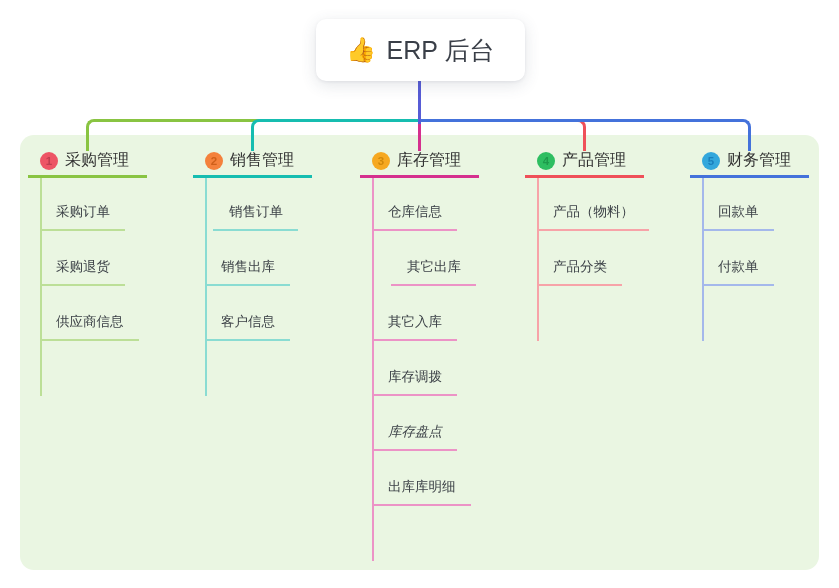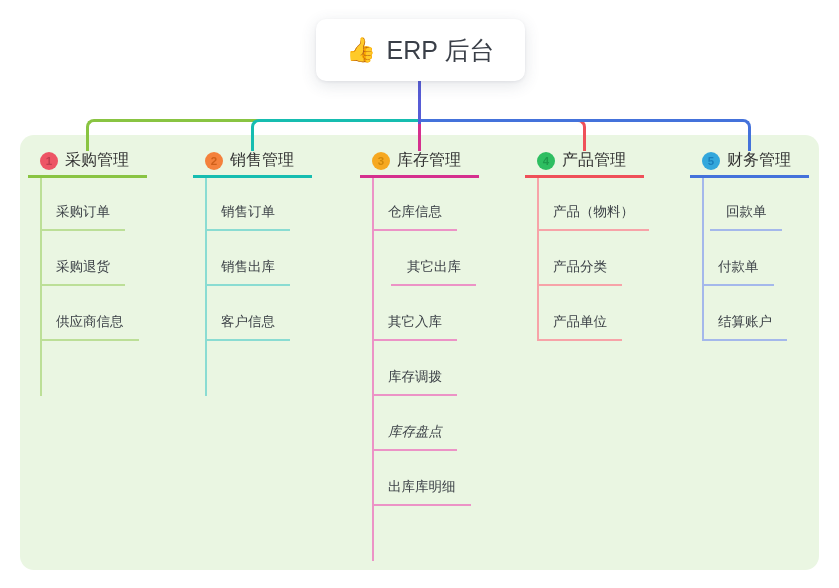--- a/index.html
+++ b/index.html
@@ -73,21 +73,21 @@
           <div class="child" style="border-bottom-color: rgb(188, 223, 151);">供应商信息</div>
         </div>
       </div>
       <div class="branch" style="left: 193px;">
         <div class="branch-title" style="border-bottom-color: rgb(22, 189, 176);">
           <span class="badge" style="background: rgb(244, 129, 60); color: rgb(206, 95, 26);">2</span>
           <span>销售管理</span>
         </div>
         <div class="children">
           <div class="spine" style="background: rgb(138, 220, 210); height: 218px;"></div>
-          <div class="child" style="border-bottom-color: rgb(138, 220, 210);">销售订单</div>
+          <div class="child" style="border-bottom-color: rgb(138, 220, 210); margin-left: 8px;">销售订单</div>
           <div class="child" style="border-bottom-color: rgb(138, 220, 210);">销售出库</div>
           <div class="child" style="border-bottom-color: rgb(138, 220, 210);">客户信息</div>
         </div>
       </div>
       <div class="branch" style="left: 360px;">
         <div class="branch-title" style="border-bottom-color: rgb(213, 48, 142);">
           <span class="badge" style="background: rgb(246, 168, 33); color: rgb(209, 136, 11);">3</span>
           <span>库存管理</span>
         </div>
         <div class="children">
@@ -102,29 +102,27 @@
       </div>
       <div class="branch" style="left: 525px;">
         <div class="branch-title" style="border-bottom-color: rgb(239, 80, 89);">
           <span class="badge" style="background: rgb(46, 190, 97); color: rgb(29, 154, 75);">4</span>
           <span>产品管理</span>
         </div>
         <div class="children">
           <div class="spine" style="background: rgb(247, 163, 168); height: 163px;"></div>
           <div class="child" style="border-bottom-color: rgb(247, 163, 168);">产品（物料）</div>
           <div class="child" style="border-bottom-color: rgb(247, 163, 168);">产品分类</div>
-          <div class="child" style="border-bottom-color: rgb(247, 163, 168);">产品单位</div>
         </div>
       </div>
       <div class="branch" style="left: 690px;">
         <div class="branch-title" style="border-bottom-color: rgb(68, 114, 219);">
           <span class="badge" style="background: rgb(51, 167, 220); color: rgb(26, 127, 188);">5</span>
           <span>财务管理</span>
         </div>
         <div class="children">
           <div class="spine" style="background: rgb(164, 184, 235); height: 163px;"></div>
-          <div class="child" style="border-bottom-color: rgb(164, 184, 235); margin-left: 8px;">回款单</div>
+          <div class="child" style="border-bottom-color: rgb(164, 184, 235);">回款单</div>
           <div class="child" style="border-bottom-color: rgb(164, 184, 235);">付款单</div>
-          <div class="child" style="border-bottom-color: rgb(164, 184, 235);">结算账户</div>
         </div>
       </div>
     </div>
 </div>
 
 </body></html>

